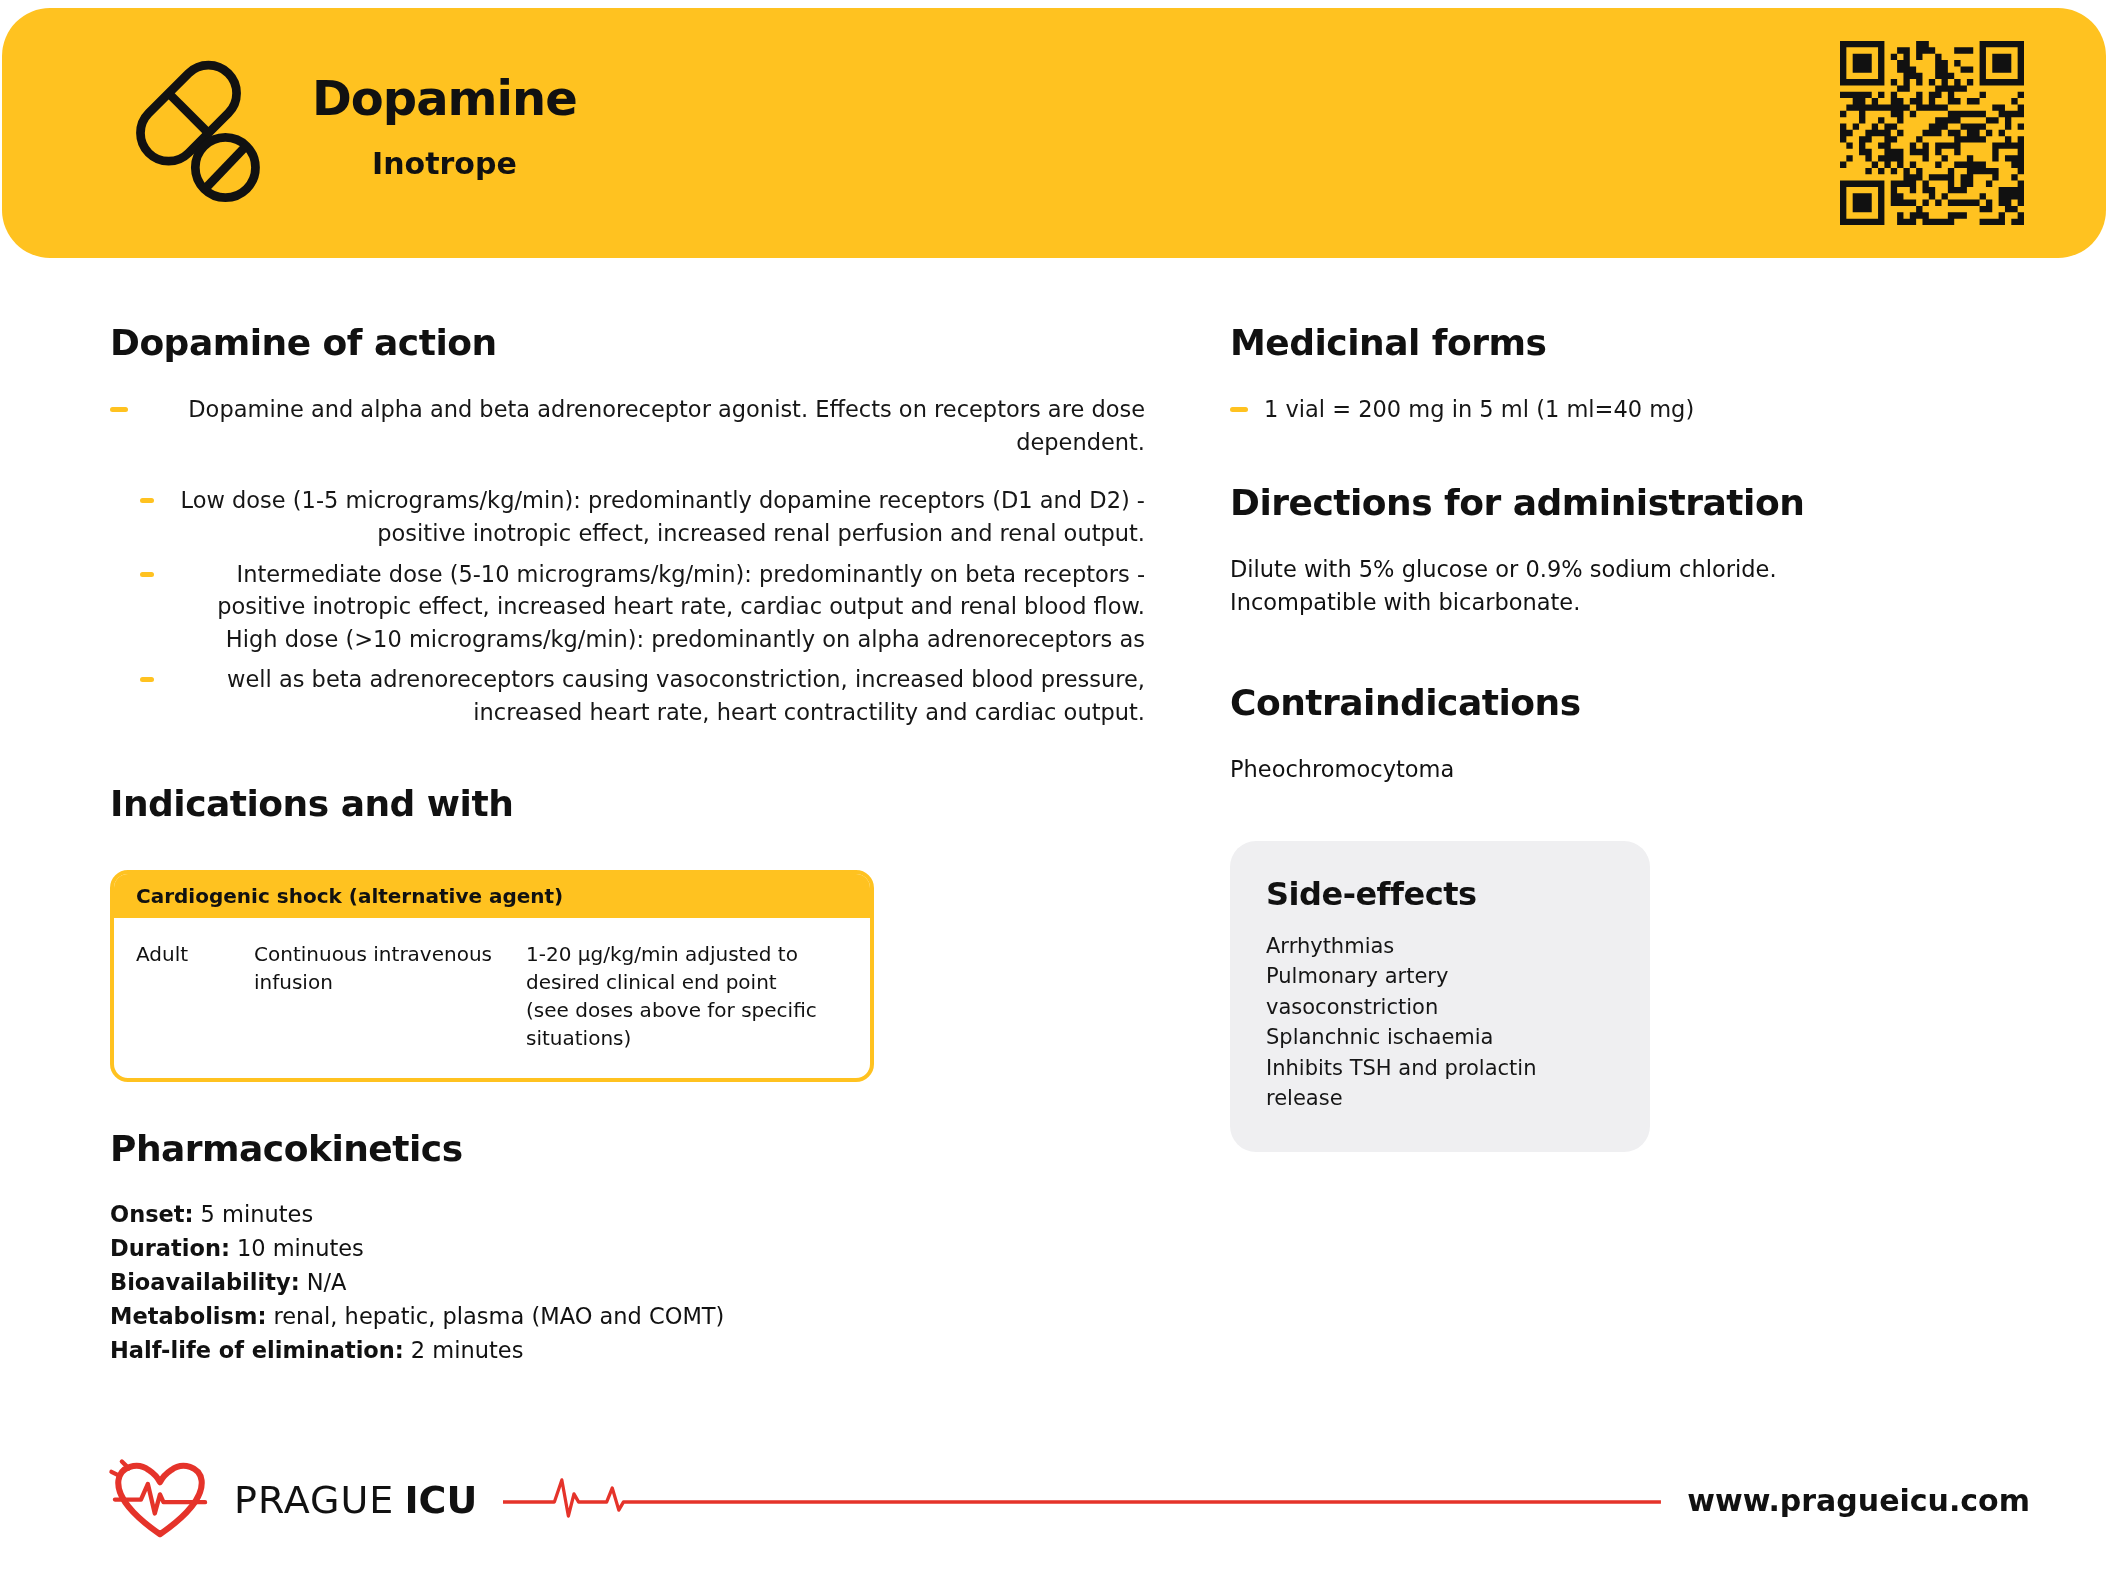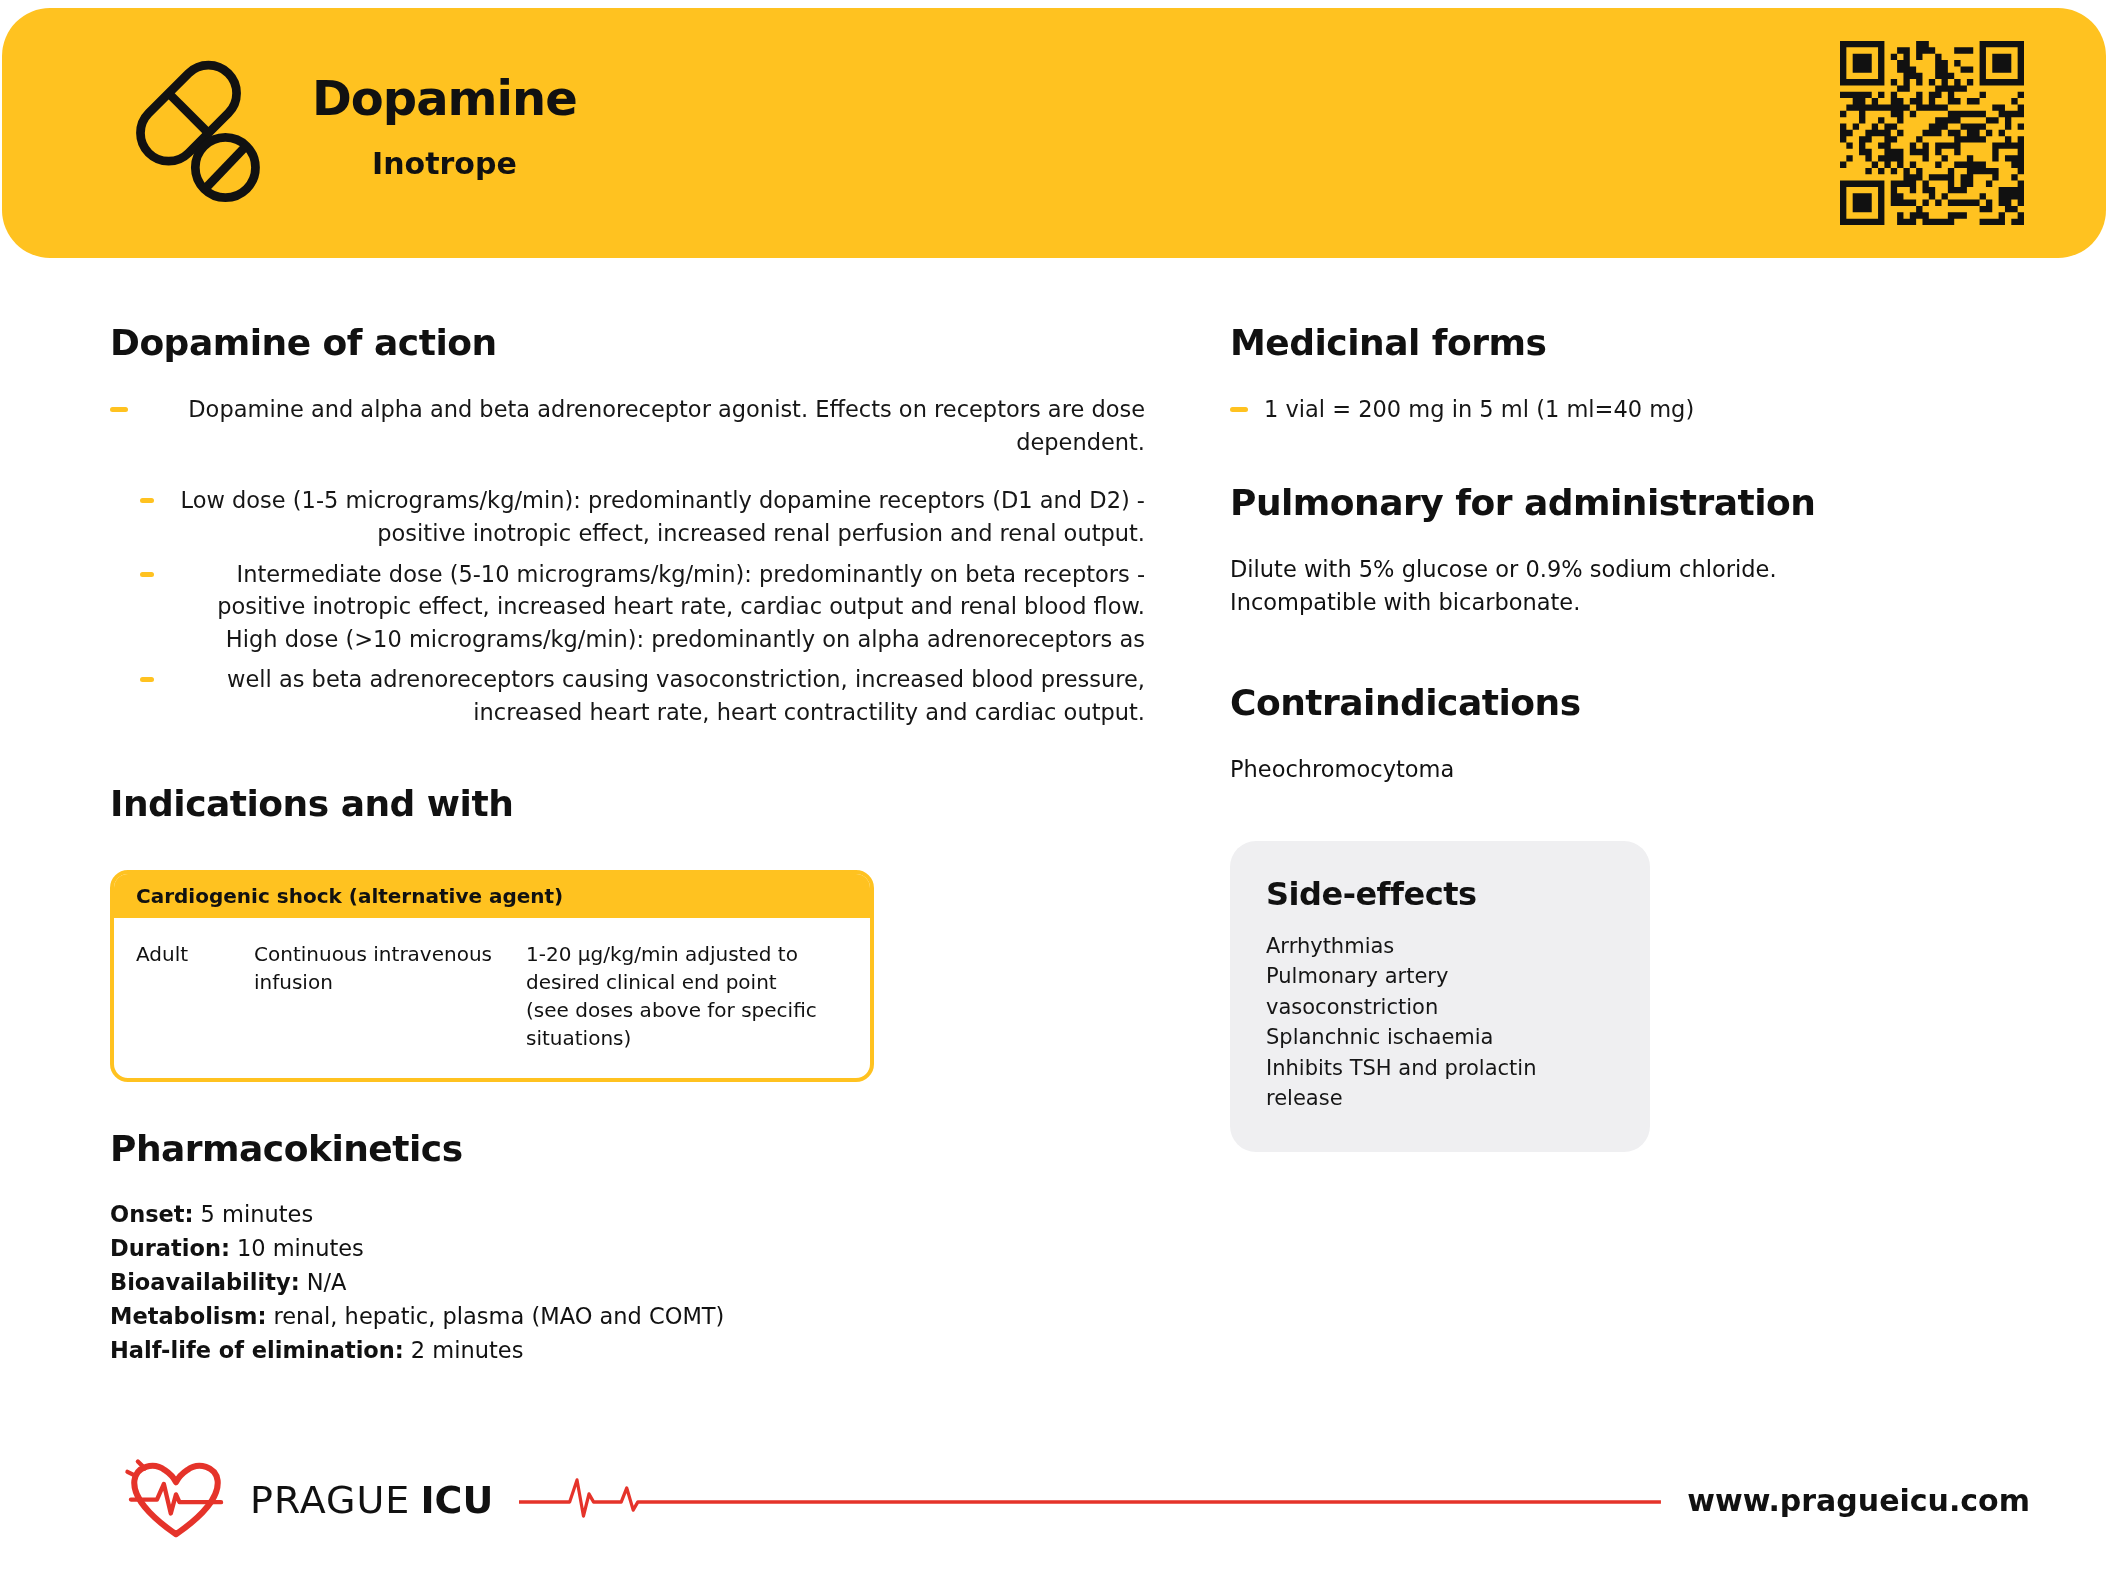--- a/index.html
+++ b/index.html
@@ -60,21 +60,21 @@
   .sidebox {
     margin-top:54px; width:420px; background:#EFEFF1; border-radius:26px;
     padding:34px 36px 38px;
   }
   .sidebox h3 { font-size:32px; font-weight:800; letter-spacing:-0.5px; }
   .sidebox ul { list-style:none; margin-top:18px; }
   .sidebox li { font-size:21px; line-height:1.45; color:#161616; }
 
   
   .footer {
-    position:absolute; left:124px; right:84px; top:1450px; height:100px;
+    position:absolute; left:108px; right:84px; top:1450px; height:100px;
     display:flex; align-items:center;
   }
   .logo-heart { width:104px; height:92px; flex:0 0 auto; }
   .brand { margin-left:22px; font-size:38px; white-space:nowrap; flex:0 0 auto; }
   .brand .b1 { font-weight:500; letter-spacing:1px; }
   .brand .b2 { font-weight:800; margin-left:10px; }
   .ecg-line { flex:1 1 auto; height:64px; margin:0 26px; min-width:0; }
   .website { font-size:30px; font-weight:700; white-space:nowrap; flex:0 0 auto;text-align:right; }
 </style>
 </head>
@@ -149,21 +149,21 @@
     </div>
   </section>
 
   <section class="col-right">
     <h2 class="sec">Medicinal forms</h2>
     <div class="bullet intro">
       <span class="dash"></span>
       <p>1 vial = 200 mg in 5 ml (1 ml=40 mg)</p>
     </div>
 
-    <h2 class="sec h-directions">Pulmonary for administration</h2>
+    <h2 class="sec h-directions">Directions for administration</h2>
     <p class="para">Dilute with 5% glucose or 0.9% sodium chloride. Incompatible with bicarbonate.</p>
 
     <h2 class="sec h-contra">Contraindications</h2>
     <p class="para">Pheochromocytoma</p>
 
     <div class="sidebox">
       <h3>Side-effects</h3>
       <ul>
         <li>Arrhythmias</li>
         <li>Pulmonary artery vasoconstriction</li>

